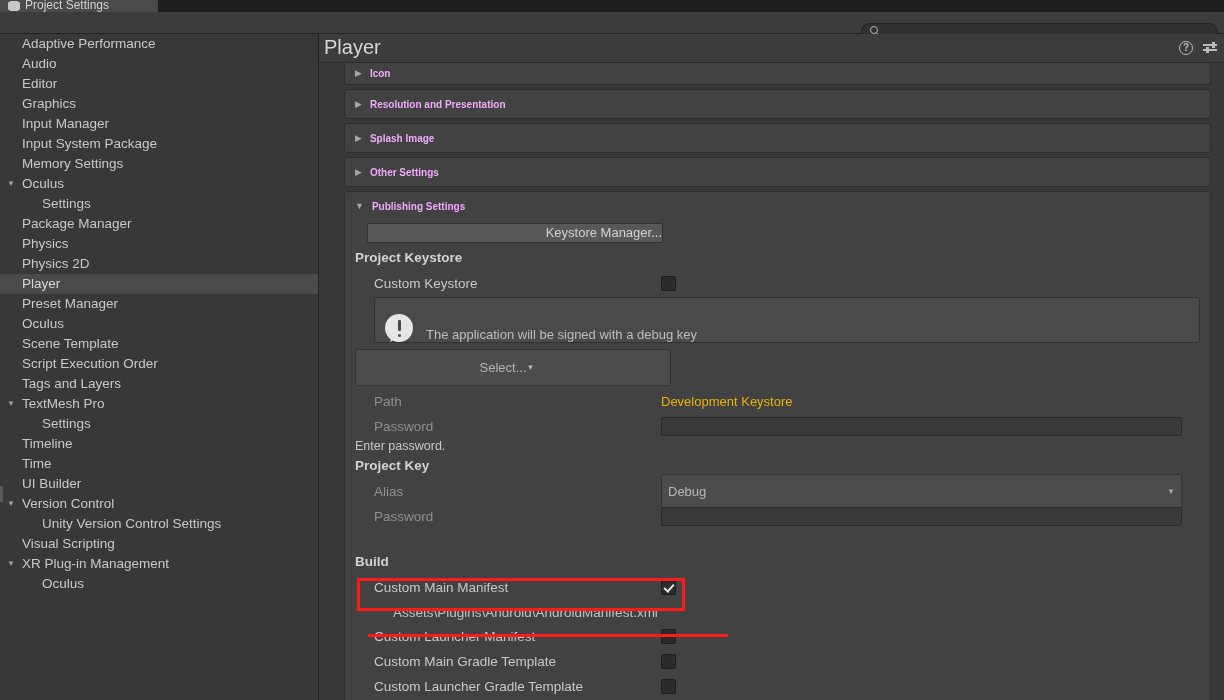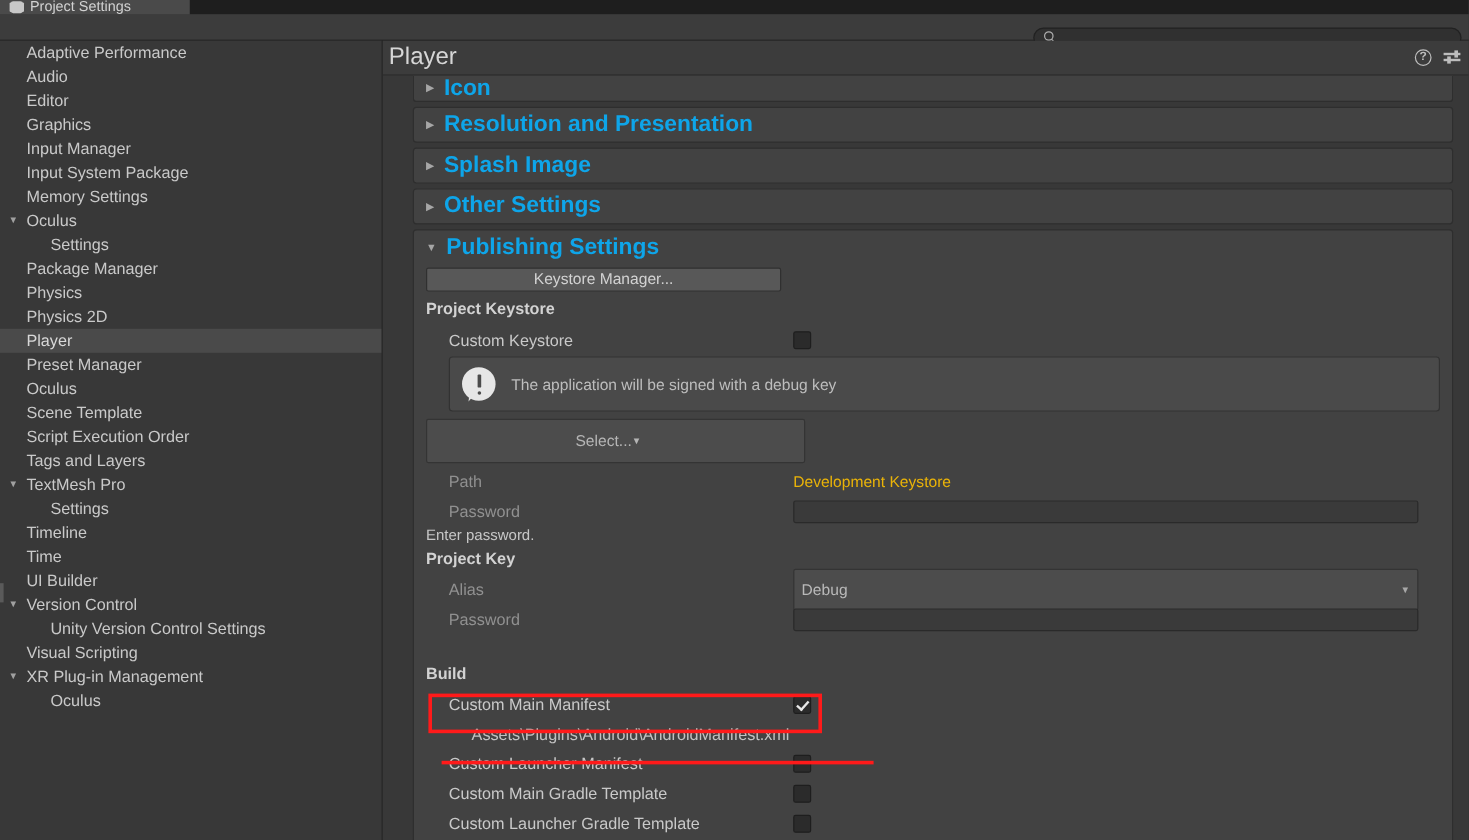--- a/index.html
+++ b/index.html
@@ -154,41 +154,41 @@
     height: 30px;
     display: flex; align-items: center;
     padding-left: 10px;
     box-sizing: border-box;
   }
   .foldout.first { border-radius: 0 0 3px 3px; border-top: 0; height: 22px; margin-top: 0; }
   .foldout .fold-arrow {
     color: #a6a6a6; font-size: 9px; margin-right: 8px; line-height: 1;
   }
   .foldout .fold-label {
-    font-size: 19px; font-weight: bold; color: #0ea5e9;
+    font-size: 10px; font-weight: bold; color: #f0abfc;
   }
   .foldout.expanded {
     display: block; height: auto; padding: 0 0 8px 0;
     background: #424242;
   }
   .foldout-head {
     height: 29px; display: flex; align-items: center; padding-left: 10px;
     box-sizing: border-box;
   }
   .foldout-content { padding: 0 10px 0 10px; }
 
   
   .btn-keystore {
     display: block; width: 296px; height: 20px;
     background: #585858;
     border: 1px solid #303030;
     border-radius: 2px;
     color: #d2d2d2; font-size: 13px;
-    text-align: center; line-height: 18px;
-    margin: 2px 0 6px 0;
+    text-align: right; line-height: 18px;
+    margin: 2px 0 6px 12px;
     box-sizing: border-box;
     cursor: default;
   }
   .section-label {
     font-size: 13.5px; font-weight: bold; color: #d2d2d2;
     margin: 2px 0 5px 0; height: 17px; line-height: 17px;
   }
   .row {
     height: 25px; display: flex; align-items: center; position: relative;
   }
@@ -213,21 +213,21 @@
     border: solid #e8e8e8;
     border-width: 0 2px 2px 0;
     transform: rotate(42deg);
   }
   .infobox {
     margin: 1px 0 6px 19px;
     background: #4a4a4a;
     border: 1px solid #323232;
     border-radius: 3px;
     height: 46px;
-    display: flex; align-items: center;
+    display: flex; align-items: flex-end;
     padding-left: 10px;
     box-sizing: border-box;
   }
   .warn-icon {
     width: 28px; height: 28px; flex: 0 0 auto; position: relative;
   }
   .warn-icon .bubble {
     position: absolute; left: 0; top: 0; width: 28px; height: 28px;
     background: #e6e6e6; border-radius: 50%;
   }

